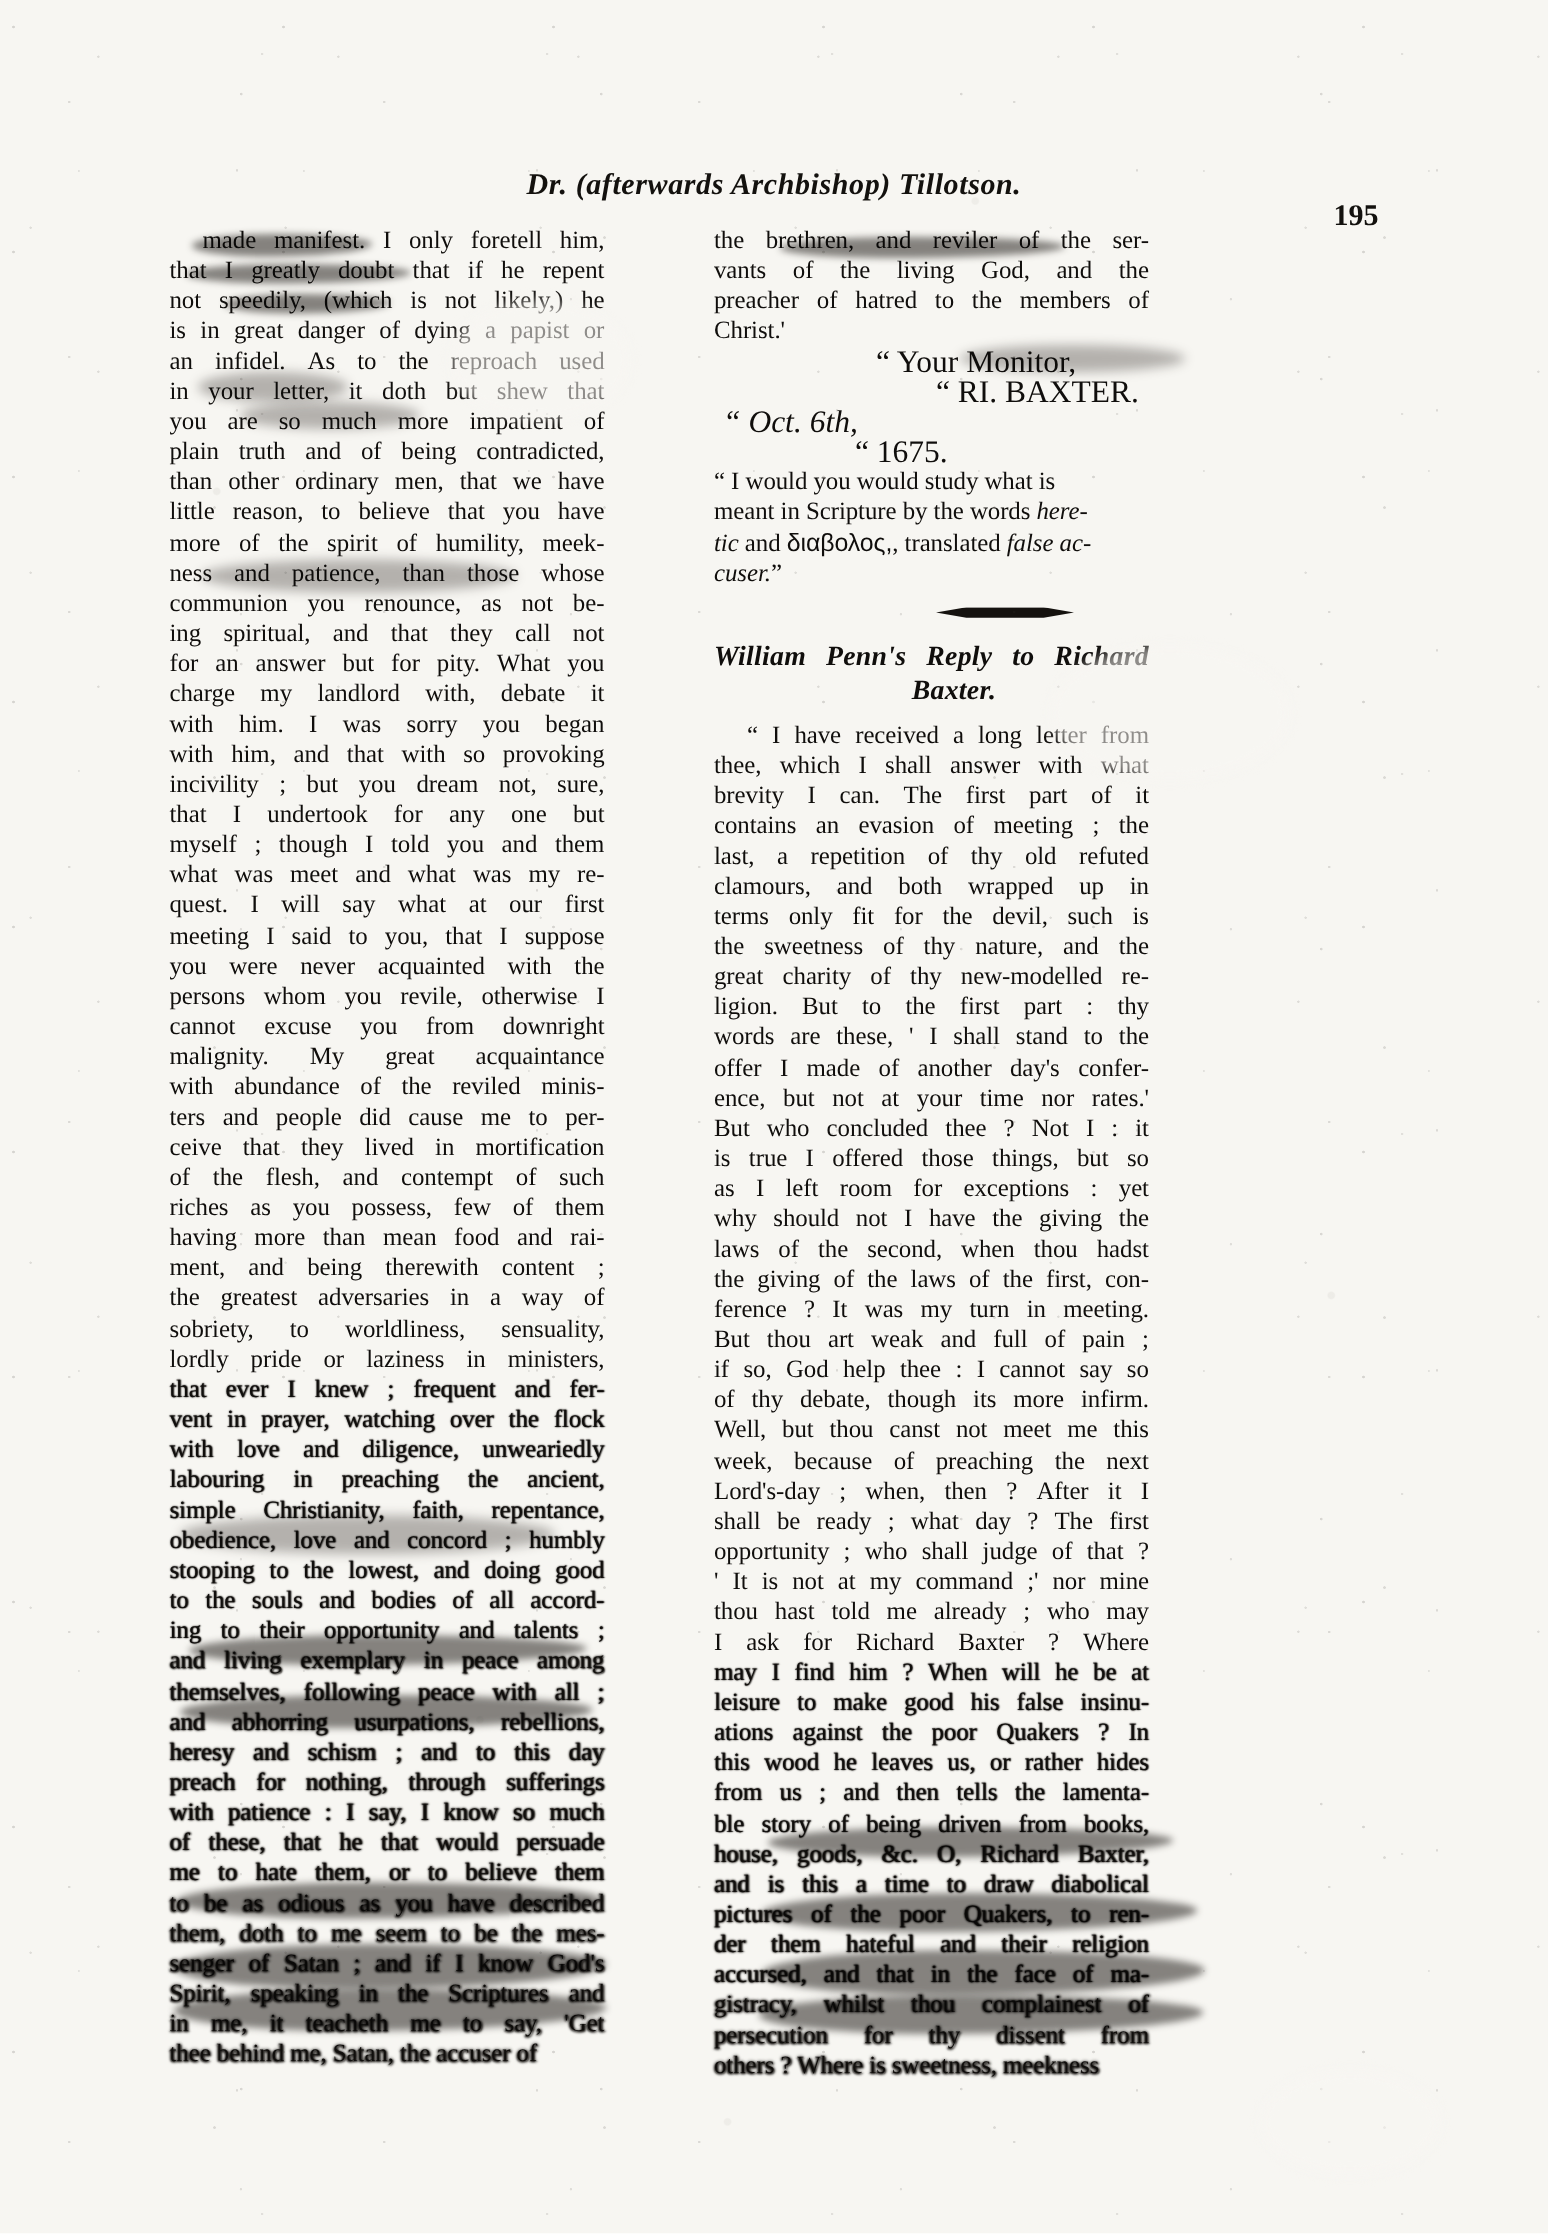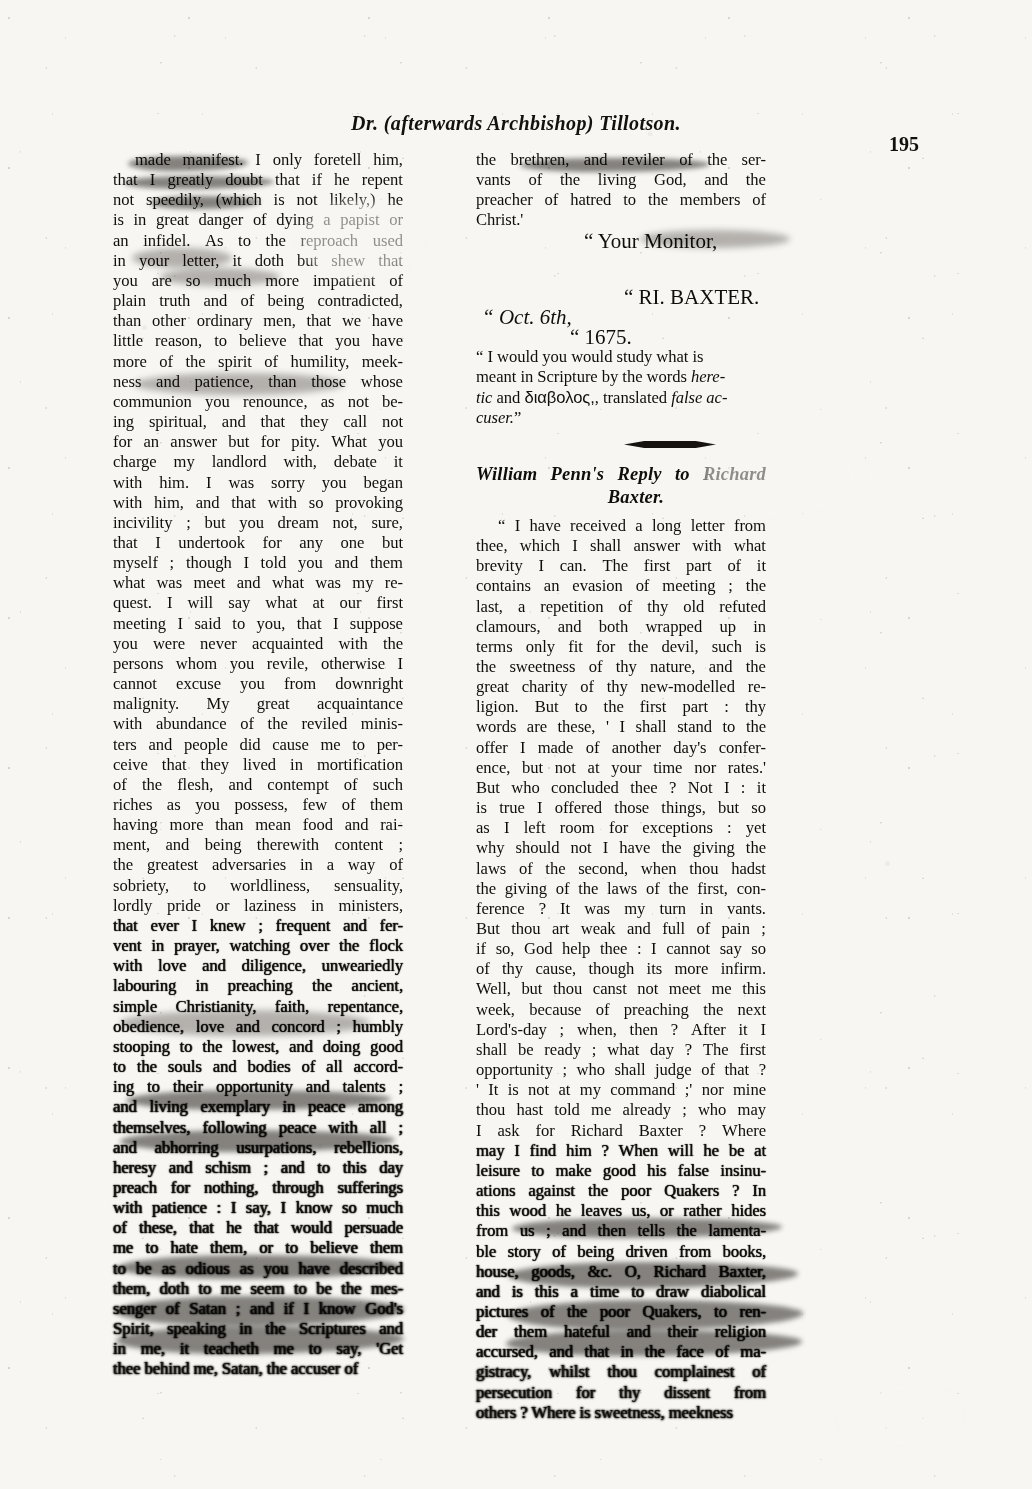--- a/index.html
+++ b/index.html
@@ -120,21 +120,21 @@
 
   
   .sig {
     display: block;
     font-size: 21px;
     line-height: 20.15px;
     color: #100e0c;
     white-space: nowrap;
   }
   .sig-1 { padding-left: 108px; }
-  .sig-2 { padding-left: 148px; margin-top: 36px; }
+  .sig-2 { padding-left: 148px; }
   .date-1 { padding-left: 6px; font-style: italic; }
   .date-2 { padding-left: 94px; }
 
   
   .ornament {
     width: 92px;
     height: 7px;
     margin: 13px auto 15px 148px;
     background: #15120f;
     clip-path: polygon(0 50%, 22% 0, 78% 0, 100% 50%, 78% 100%, 22% 100%);
@@ -978,21 +978,21 @@
             <span>con-</span>
           </span>
           <span class="ln j">
             <span>ference</span>
             <span>?</span>
             <span>It</span>
             <span>was</span>
             <span>my</span>
             <span>turn</span>
             <span>in</span>
-            <span>vants.</span>
+            <span>meeting.</span>
           </span>
           <span class="ln j">
             <span>But</span>
             <span>thou</span>
             <span>art</span>
             <span>weak</span>
             <span>and</span>
             <span>full</span>
             <span>of</span>
             <span>pain</span>
@@ -1006,21 +1006,21 @@
             <span>thee</span>
             <span>:</span>
             <span>I</span>
             <span>cannot</span>
             <span>say</span>
             <span>so</span>
           </span>
           <span class="ln j">
             <span>of</span>
             <span>thy</span>
-            <span>cause,</span>
+            <span>debate,</span>
             <span>though</span>
             <span>its</span>
             <span>more</span>
             <span>infirm.</span>
           </span>
           <span class="ln j">
             <span>Well,</span>
             <span>but</span>
             <span>thou</span>
             <span>canst</span>

